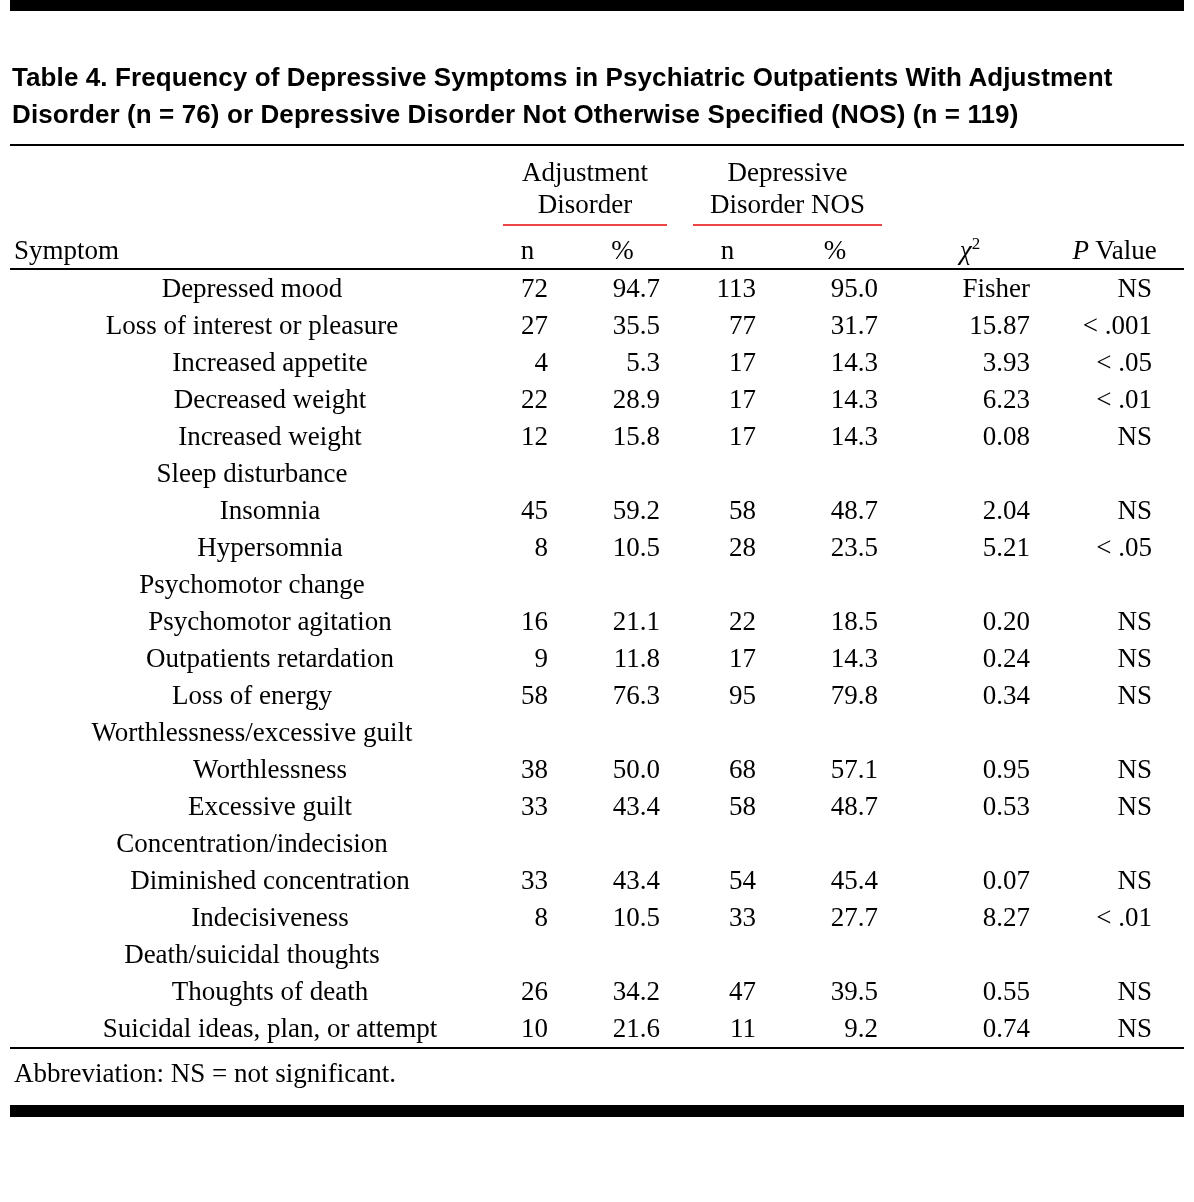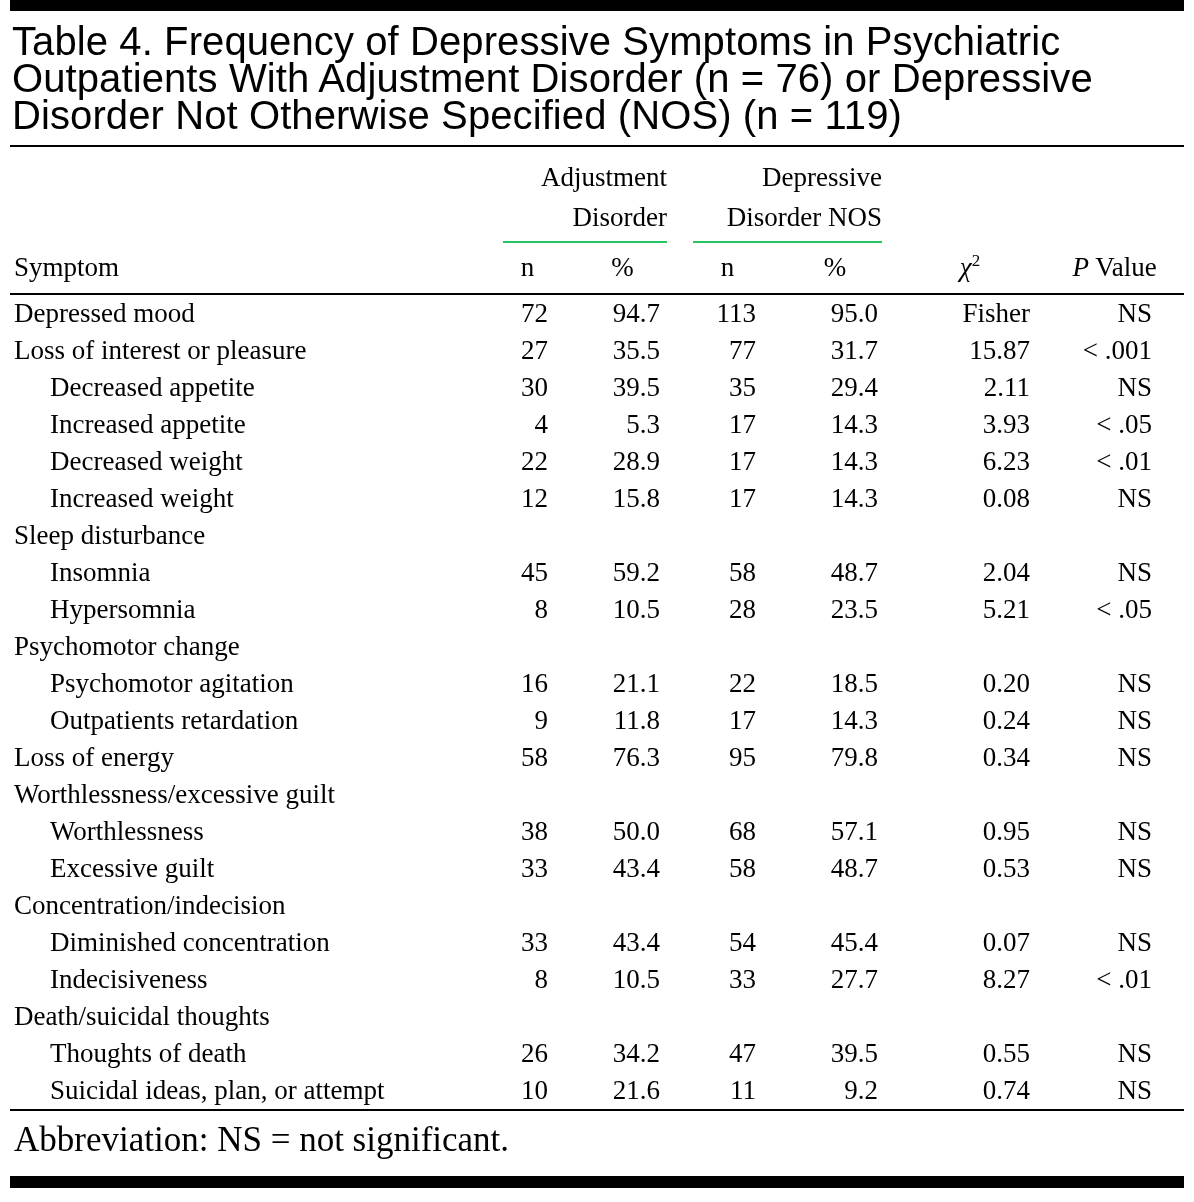--- a/index.html
+++ b/index.html
@@ -9,73 +9,74 @@
     background: #ffffff;
     color: #000000;
     font-family: "Liberation Serif", serif;
   }
   .page { padding: 0 10px; }
   .bar { background: #000; }
   .bar.top { height: 11px; }
   .bar.bottom { height: 12px; margin-top: 6px; }
   .title {
     font-family: "Liberation Sans", sans-serif;
-    font-weight: 400;
-    font-size: 40px;
+    font-weight: 700;
+    font-size: 26px;
     line-height: 37px;
     padding: 12px 2px 11px 2px;
     letter-spacing: 0.1px;
+    margin-top: 36px;
   }
   .rule { height: 2px; background: #000; }
 
   table {
     width: 100%;
     border-collapse: collapse;
     table-layout: fixed;
     font-size: 27px;
     border-bottom: 2px solid #000;
   }
   thead th { font-weight: normal; }
   .grp-row th { vertical-align: bottom; padding-top: 10px; }
   .grp-inner {
-    border-bottom: 2px solid #22c55e;
-    text-align: right;
+    border-bottom: 2px solid #ef4444;
+    text-align: center;
     padding: 0 0 4px 0;
     margin: 0 12px;
-    line-height: 40px;
+    line-height: 32px;
   }
   .colhead th {
     vertical-align: bottom;
-    padding: 8px 0 10px 0;
+    padding: 8px 0 2px 0;
     border-bottom: 2px solid #000;
     text-align: center;
     white-space: nowrap;
   }
   .colhead th.sym { text-align: left; padding-left: 4px; }
   tbody td {
     height: 37px;
     line-height: 37px;
     padding: 0;
     vertical-align: middle;
     white-space: nowrap;
     overflow: hidden;
   }
-  td.sym { text-align: left; padding-left: 4px; }
+  td.sym { text-align: center; padding-left: 4px; }
   td.sym.indent { padding-left: 40px; }
   td.num { text-align: right; }
   td.n1  { padding-right: 17px; }
   td.p1  { padding-right: 20px; }
   td.n2  { padding-right: 19px; }
   td.p2  { padding-right: 17px; }
   td.chi { padding-right: 15px; }
   td.pv  { padding-right: 32px; }
   sup { font-size: 17px; line-height: 0; }
   .ital { font-style: italic; }
   .footnote {
-    font-size: 35px;
+    font-size: 27px;
     padding: 9px 2px 10px 4px;
   }
 </style>
 </head>
 <body>
 
 <div class="page">
 
   <div class="bar top"></div>
 
@@ -128,29 +129,20 @@
         <tr>
           <td class="sym">Loss of interest or pleasure</td>
           <td class="num n1">27</td>
           <td class="num p1">35.5</td>
           <td class="num n2">77</td>
           <td class="num p2">31.7</td>
           <td class="num chi">15.87</td>
           <td class="num pv">&lt; .001</td>
         </tr>
         <tr>
-          <td class="sym indent">Decreased appetite</td>
-          <td class="num n1">30</td>
-          <td class="num p1">39.5</td>
-          <td class="num n2">35</td>
-          <td class="num p2">29.4</td>
-          <td class="num chi">2.11</td>
-          <td class="num pv">NS</td>
-        </tr>
-        <tr>
           <td class="sym indent">Increased appetite</td>
           <td class="num n1">4</td>
           <td class="num p1">5.3</td>
           <td class="num n2">17</td>
           <td class="num p2">14.3</td>
           <td class="num chi">3.93</td>
           <td class="num pv">&lt; .05</td>
         </tr>
         <tr>
           <td class="sym indent">Decreased weight</td>

